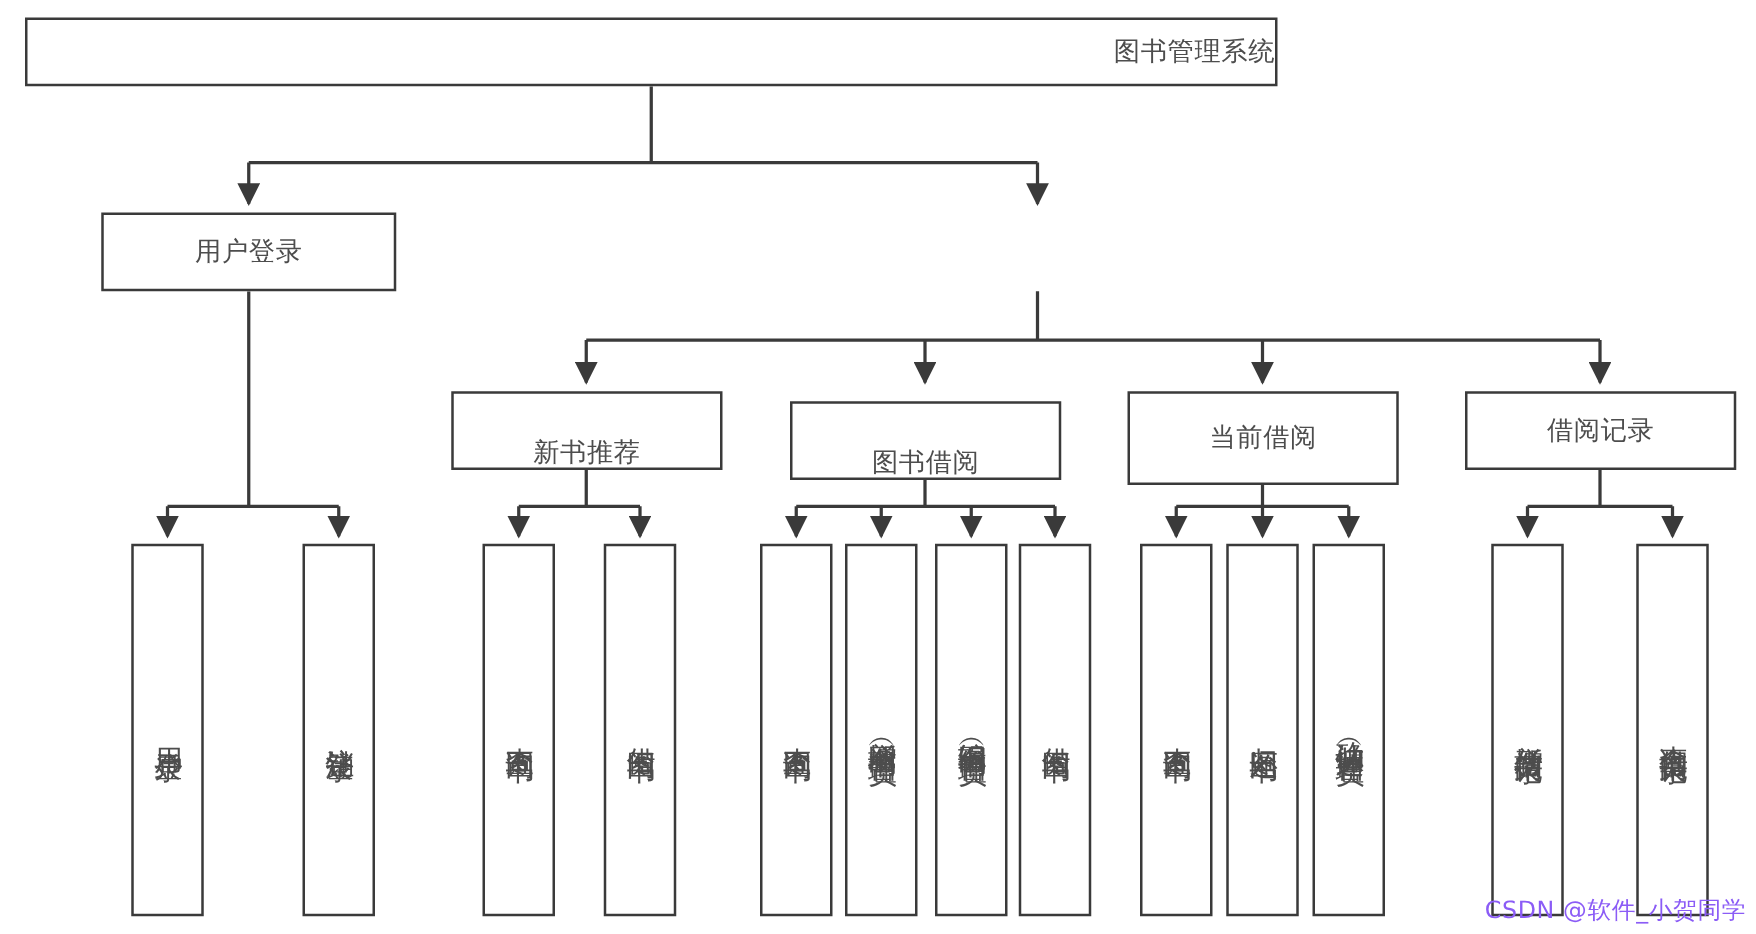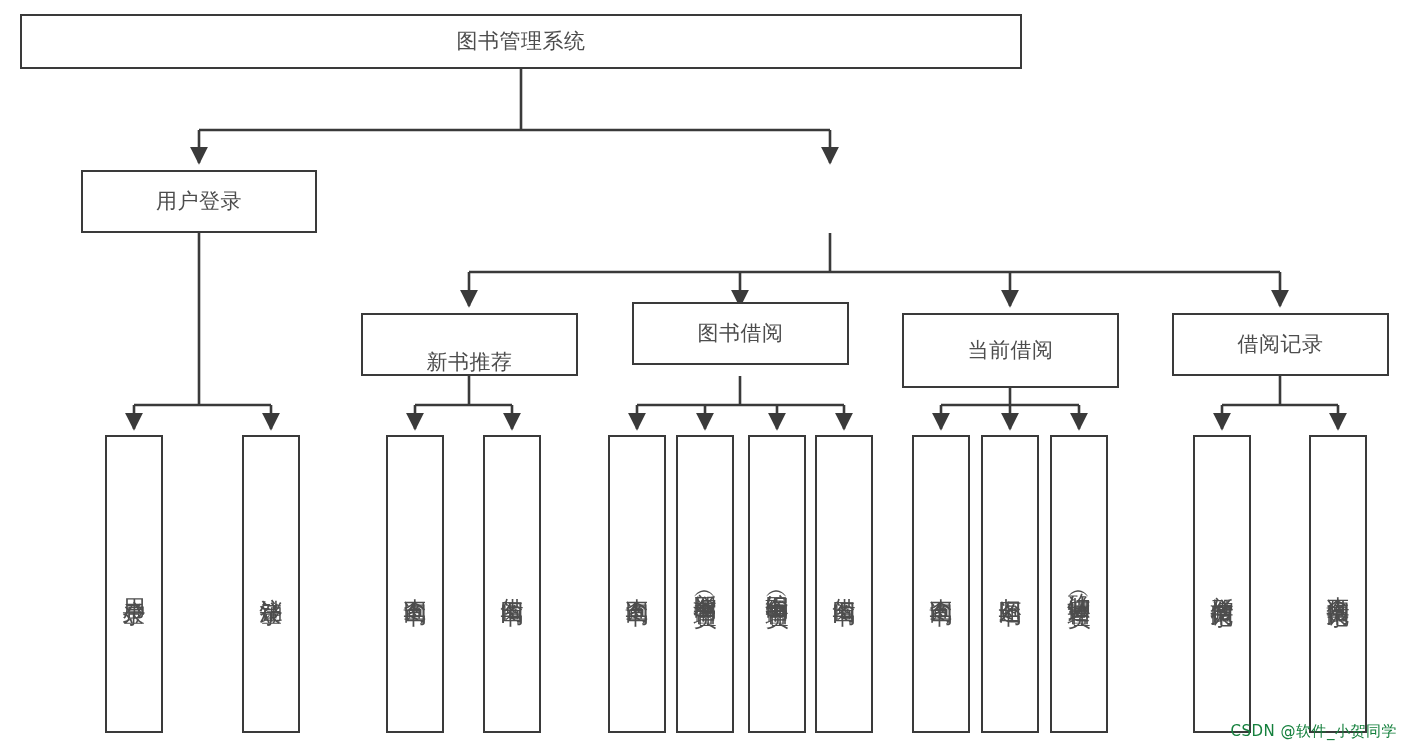--- a/index.html
+++ b/index.html
@@ -38,42 +38,43 @@
     text-align: center;
   }
   .node-h {
     font-size: 21px;
     line-height: 1.1;
     letter-spacing: 0.5px;
     white-space: nowrap;
   }
   .node-root {
     font-size: 21px;
+    justify-content: flex-end;
   }
   .node-v {
     writing-mode: vertical-rl;
     text-orientation: upright;
     font-size: 23px;
     line-height: 1.25;
     letter-spacing: 2px;
     padding: 4px 0;
     align-items: center;
     justify-content: center;
   }
   .node-v .vtext {
     writing-mode: vertical-rl;
     text-orientation: upright;
     display: block;
   }
   #watermark {
     position: absolute;
     right: 8px;
     bottom: 6px;
-    font-size: 15px;
-    color: #15803d;
+    font-size: 19px;
+    color: #8b5cf6;
     letter-spacing: 0.5px;
     white-space: nowrap;
     font-family: "DejaVu Sans", "Liberation Sans", sans-serif;
   }
 </style>
 </head>
 <body>
 
 <div id="diagram-root">
 
@@ -133,21 +134,21 @@
 
   <div class="node node-h" style="left:81px; top:170px; width:236px; height:63px;">
     <span>用户登录</span>
   </div>
 
 
   <div class="node node-h" style="left:361px; top:313px; width:217px; height:63px;align-items:flex-end;">
     <span>新书推荐</span>
   </div>
 
-  <div class="node node-h" style="left:632px; top:302px; width:217px; height:63px;">
+  <div class="node node-h" style="left:632px; top:321px; width:217px; height:63px;align-items:flex-end;">
     <span>图书借阅</span>
   </div>
 
   <div class="node node-h" style="left:902px; top:313px; width:217px; height:75px;">
     <span>当前借阅</span>
   </div>
 
   <div class="node node-h" style="left:1172px; top:313px; width:217px; height:63px;align-items:center;">
     <span>借阅记录</span>
   </div>

